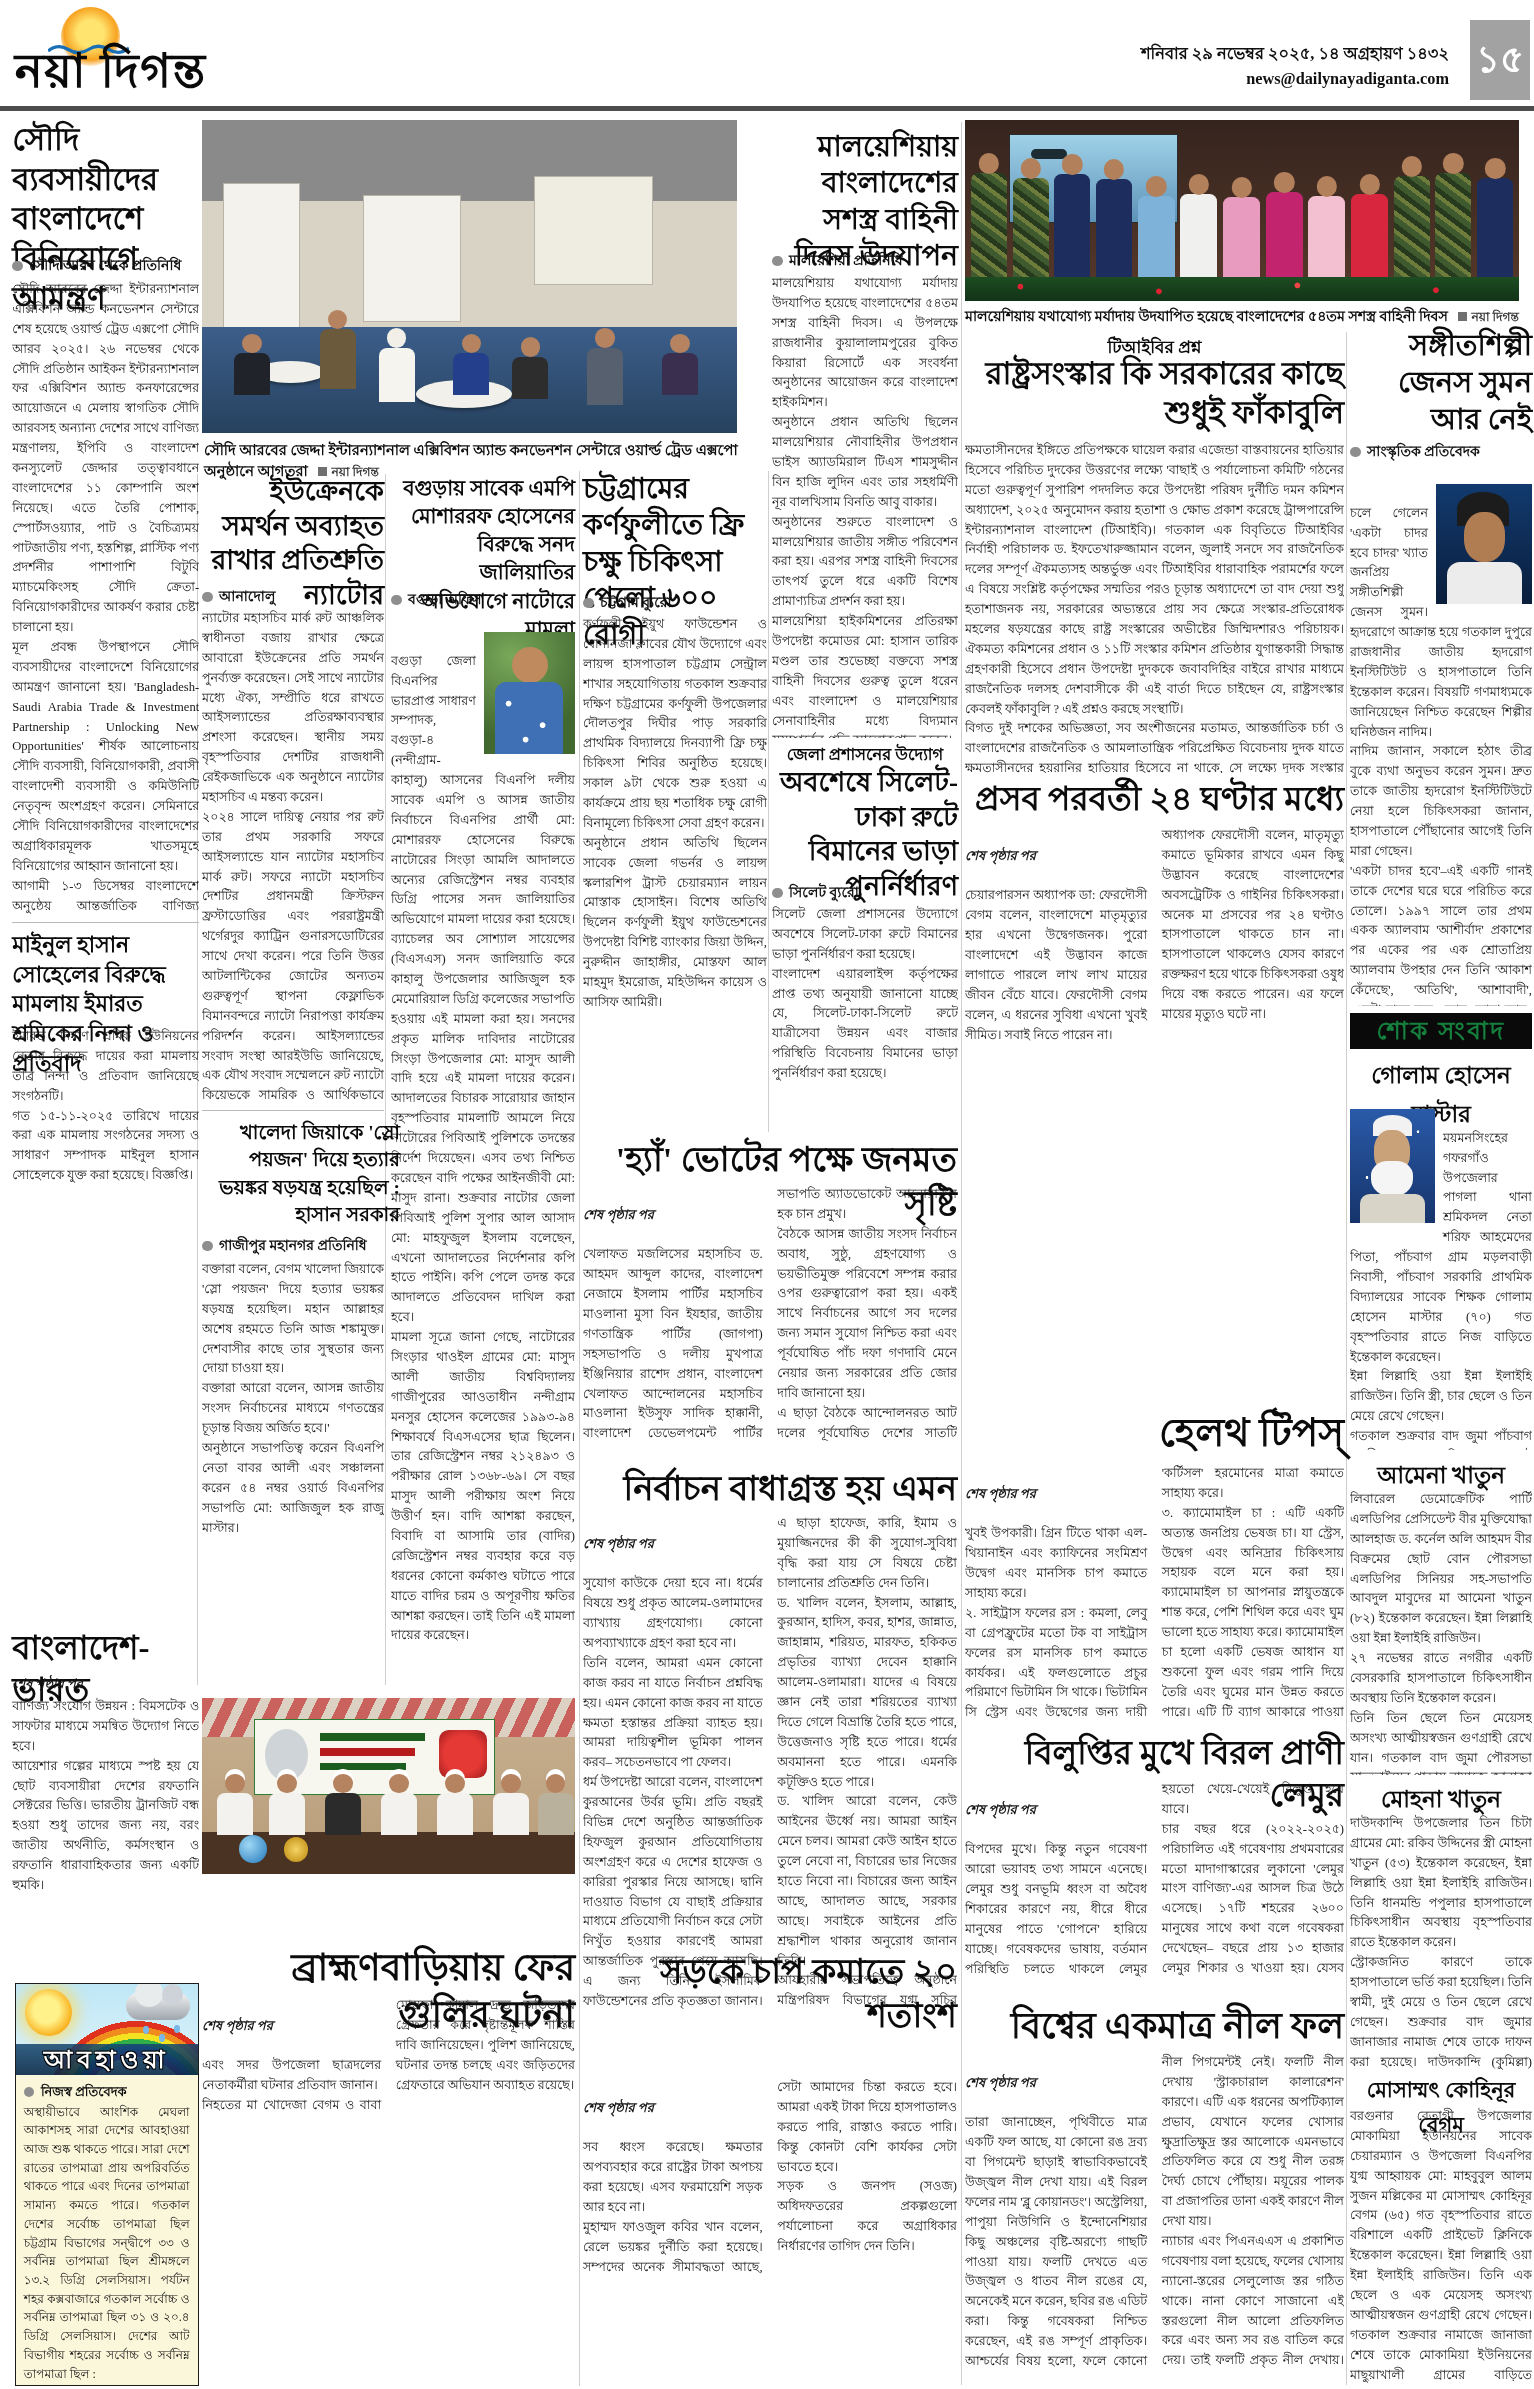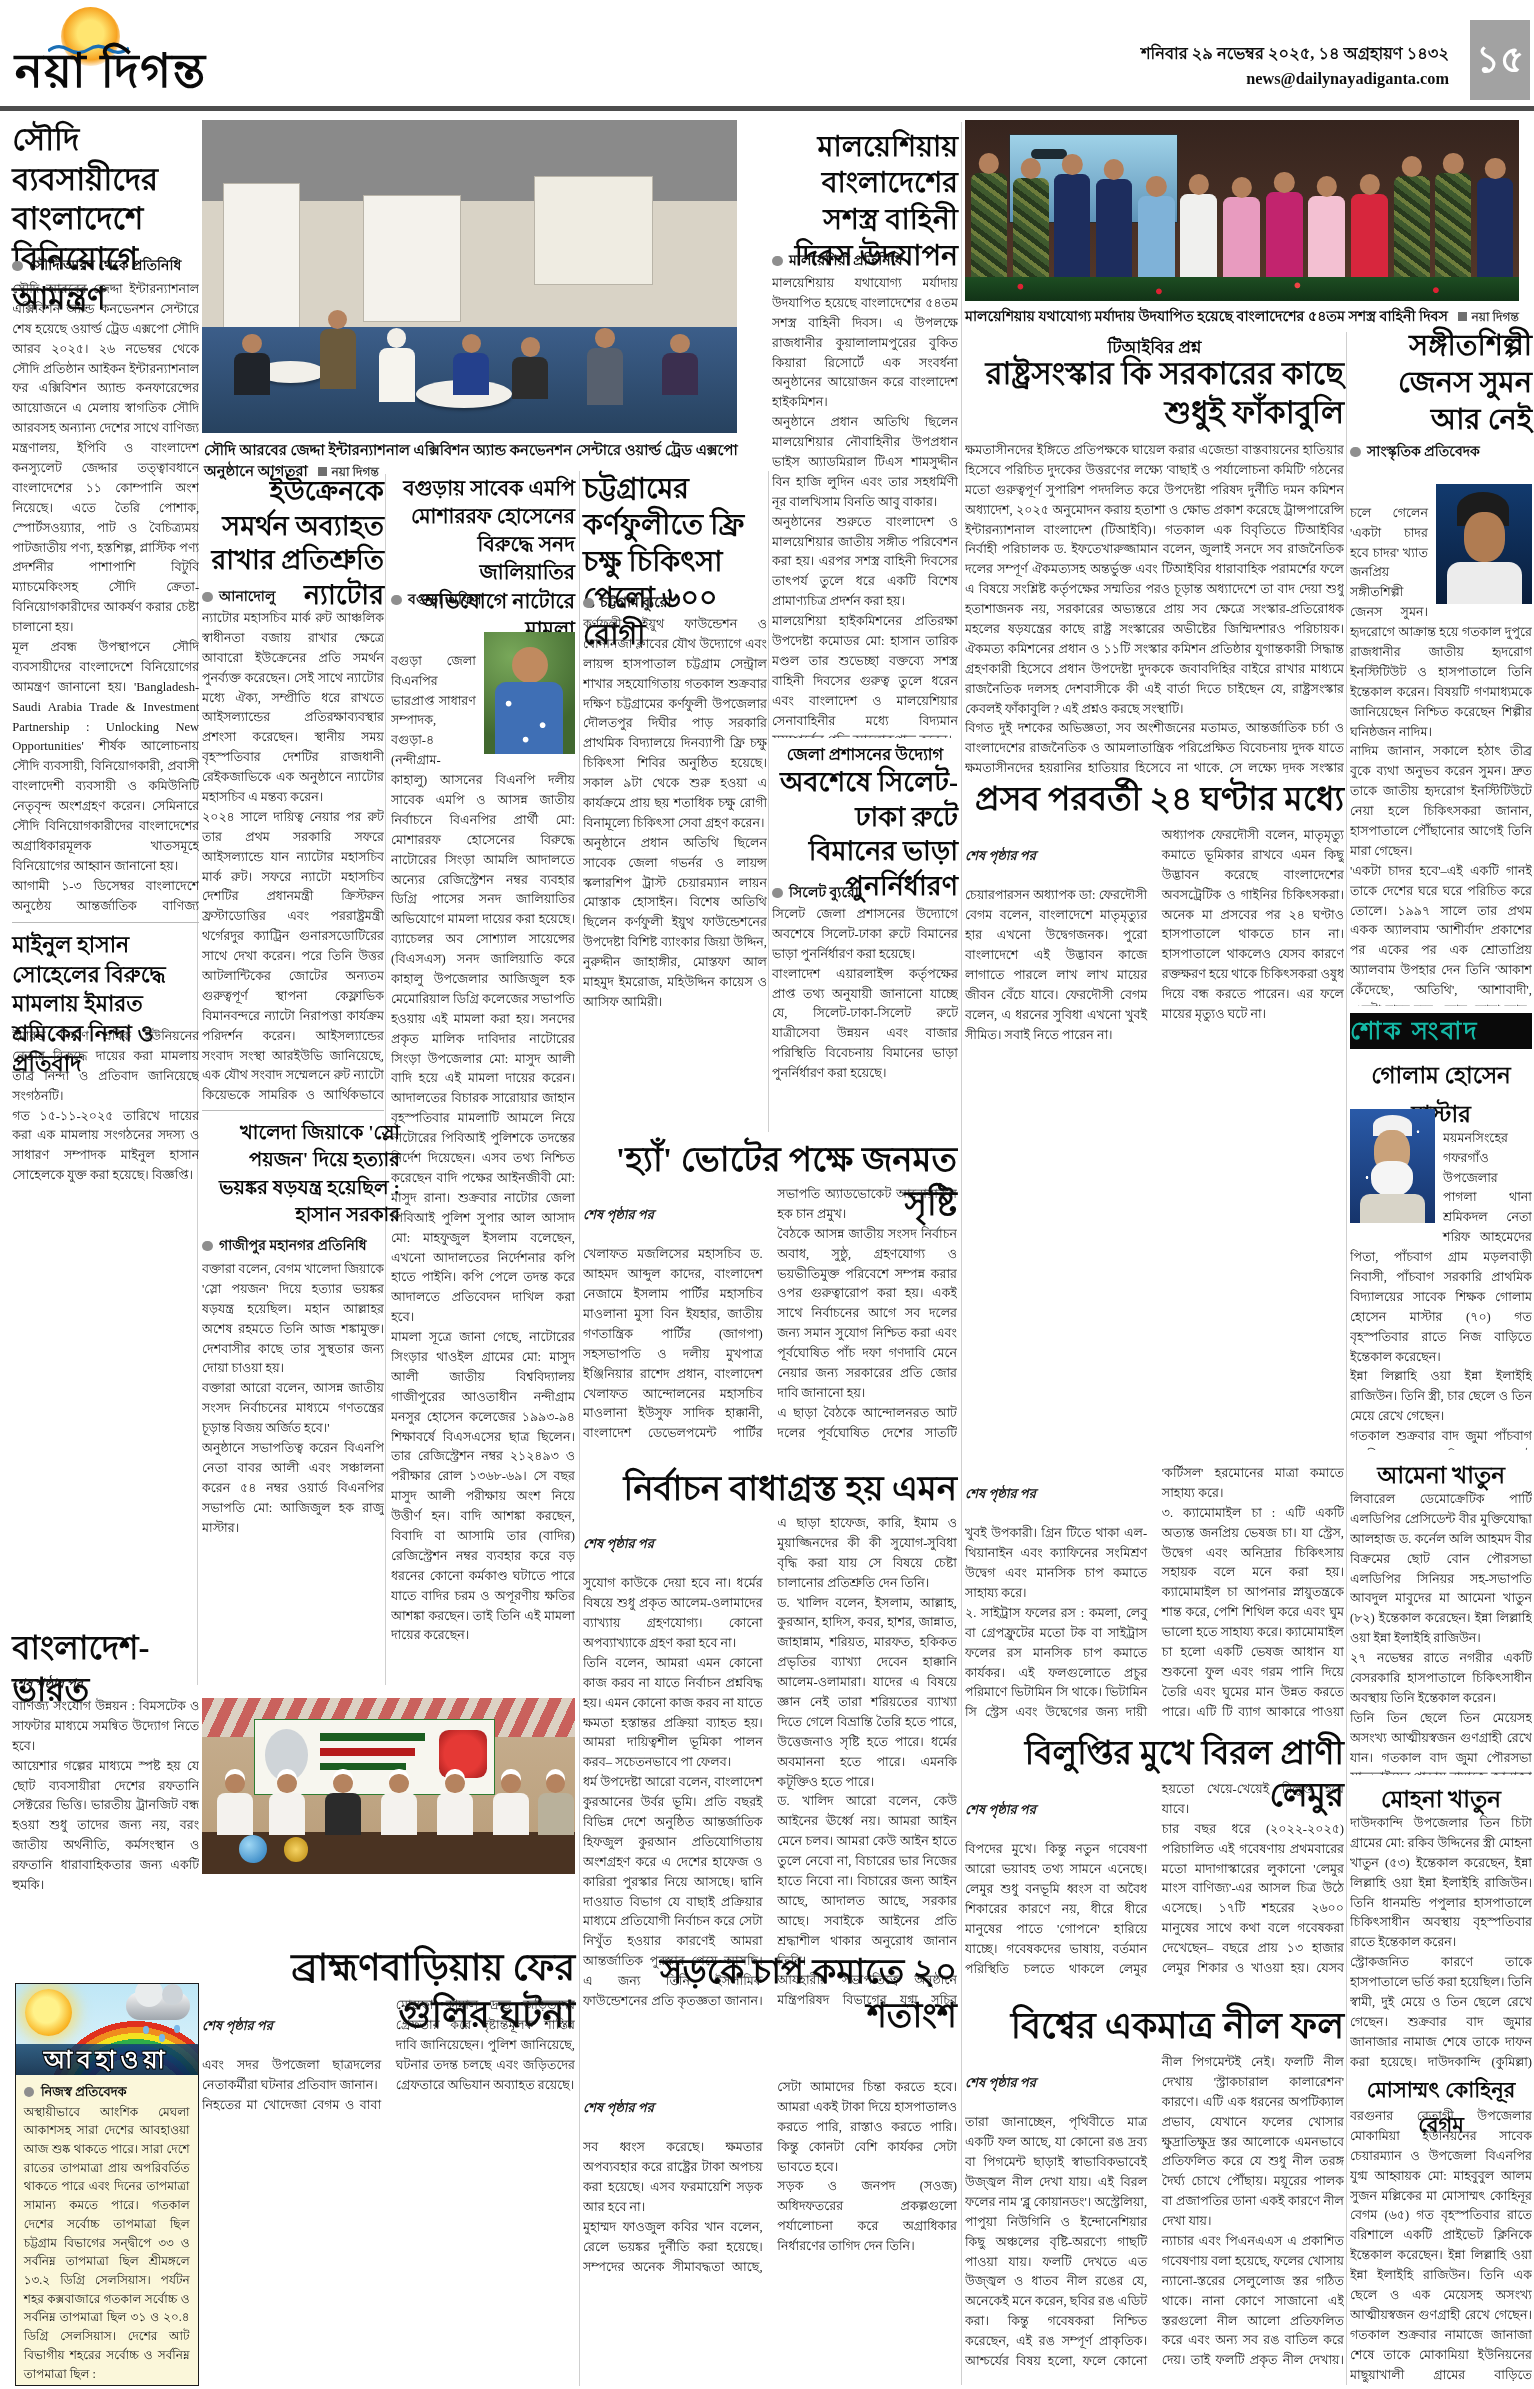--- a/index.html
+++ b/index.html
@@ -43,21 +43,21 @@
   .raindrop{position:absolute;width:5.7px;height:8.1px;border-radius:50% 50% 60% 60%;background:#79b7e8;}
   #weather-banner{position:absolute;left:0;right:0;bottom:0;height:31px;background:linear-gradient(rgba(20,70,110,.85),rgba(10,40,70,.9));
       color:#fff;font-size:24.4px;font-weight:800;text-align:center;line-height:31px;letter-spacing:4.9px;
       text-shadow:0.8px 0.8px 0 #000,-0.8px 0.8px 0 #000,0.8px -0.8px 0 #000,-0.8px -0.8px 0 #000;}
   #weather-inner{padding:6.5px 8.1px 4.9px 8.1px;}
   #weather-body{font-size:12px;line-height:1.56;text-align:justify;white-space:pre-line;}
   #weather-table{width:100%;border-collapse:collapse;font-size:13.4px;margin-top:3.3px;}
   #weather-table th{text-align:left;font-weight:800;padding:0.8px 1.6px;font-size:14px;}
   #weather-table td+td,#weather-table th+th{text-align:center;}
   
-  #obit-banner{background:#0a0a0a;color:#14b8a6;font-weight:800;font-size:24.4px;line-height:36px;letter-spacing:2.4px;}
+  #obit-banner{background:#0a0a0a;color:#15803d;font-weight:800;font-size:24.4px;text-align:center;line-height:36px;letter-spacing:2.4px;}
   .obit-name{font-weight:800;font-size:23px;text-align:center;color:#0b0b0b;}
   
   .scene-strip{position:absolute;left:0;right:0;}
   .panel{position:absolute;background:#f4f2ec;border:1.6px solid #b9b4a8;}
   .table-oval{position:absolute;background:#f2f0ea;border-radius:50%;box-shadow:0 2.4px 3.3px rgba(0,0,0,.35);}
   .fig{position:absolute;}
   .fig .head{width:19.5px;height:19.5px;border-radius:50%;background:#b5835f;margin:0 auto;}
   .fig .torso{width:36px;height:42px;border-radius:8.1px 8.1px 0 0;margin:0 auto;}
   .p2row{position:absolute;left:4.9px;right:4.9px;bottom:24.4px;display:flex;align-items:flex-end;gap:5.7px;justify-content:center;}
   .pp{position:relative;border-radius:7.3px 7.3px 0 0;flex:none;}
@@ -350,20 +350,21 @@
   <div class="abs body" style="left:965px;top:441px;width:379px;height:332px;">ক্ষমতাসীনদের ইঙ্গিতে প্রতিপক্ষকে ঘায়েল করার এজেন্ডা বাস্তবায়নের হাতিয়ার হিসেবে পরিচিত দুদকের উত্তরণের লক্ষ্যে 'বাছাই ও পর্যালোচনা কমিটি' গঠনের মতো গুরুত্বপূর্ণ সুপারিশ পদদলিত করে উপদেষ্টা পরিষদ দুর্নীতি দমন কমিশন অধ্যাদেশ, ২০২৫ অনুমোদন করায় হতাশা ও ক্ষোভ প্রকাশ করেছে ট্রান্সপারেন্সি ইন্টারন্যাশনাল বাংলাদেশ (টিআইবি)। গতকাল এক বিবৃতিতে টিআইবির নির্বাহী পরিচালক ড. ইফতেখারুজ্জামান বলেন, জুলাই সনদে সব রাজনৈতিক দলের সম্পূর্ণ ঐকমত্যসহ অন্তর্ভুক্ত এবং টিআইবির ধারাবাহিক পরামর্শের ফলে এ বিষয়ে সংশ্লিষ্ট কর্তৃপক্ষের সম্মতির পরও চূড়ান্ত অধ্যাদেশে তা বাদ দেয়া শুধু হতাশাজনক নয়, সরকারের অভ্যন্তরে প্রায় সব ক্ষেত্রে সংস্কার-প্রতিরোধক মহলের ষড়যন্ত্রের কাছে রাষ্ট্র সংস্কারের অভীষ্টের জিম্মিদশারও পরিচায়ক। ঐকমত্য কমিশনের প্রধান ও ১১টি সংস্কার কমিশন প্রতিষ্ঠার যুগান্তকারী সিদ্ধান্ত গ্রহণকারী হিসেবে প্রধান উপদেষ্টা দুদককে জবাবদিহির বাইরে রাখার মাধ্যমে রাজনৈতিক দলসহ দেশবাসীকে কী এই বার্তা দিতে চাইছেন যে, রাষ্ট্রসংস্কার কেবলই ফাঁকাবুলি ? এই প্রশ্নও করছে সংস্থাটি।
 বিগত দুই দশকের অভিজ্ঞতা, সব অংশীজনের মতামত, আন্তর্জাতিক চর্চা ও বাংলাদেশের রাজনৈতিক ও আমলাতান্ত্রিক পরিপ্রেক্ষিত বিবেচনায় দুদক যাতে ক্ষমতাসীনদের হয়রানির হাতিয়ার হিসেবে না থাকে, সে লক্ষ্যে দুদক সংস্কার কমিশন 'বাছাই ও পর্যালোচনা কমিটি' গঠনের সুপারিশ করেছিল উল্লেখ করে ড. ইফতেখারুজ্জামান বলেন, জন্মলগ্ন থেকে প্রতিষ্ঠানটি যেভাবে জনআস্থার সঙ্কটে ভুগছে ও স্বার্থান্বেষী মহলের ক্রীড়নক হিসেবে ক্ষমতাসীনদের সুরক্ষা আর প্রতিপক্ষকে হয়রানির হাতিয়ারে পরিণত হয়েছে, তা থেকে উত্তরণ ঘটাতে অত্যন্ত গুরুত্বপূর্ণ এ প্রস্তাবটি করা হয়েছিল। বিজ্ঞপ্তি।</div>
 
   <div class="abs headline center" style="left:965px;top:778px;width:379px;font-size:33px;">প্রসব পরবর্তী ২৪ ঘণ্টার মধ্যে</div>
   <div class="abs body cols2" style="left:965px;top:826px;width:379px;height:578px;">
     <div class="jump">শেষ পৃষ্ঠার পর</div>
     <div style="white-space:pre-line;">চেয়ারপারসন অধ্যাপক ডা: ফেরদৌসী বেগম বলেন, বাংলাদেশে মাতৃমৃত্যুর হার এখনো উদ্বেগজনক। পুরো বাংলাদেশে এই উদ্ভাবন কাজে লাগাতে পারলে লাখ লাখ মায়ের জীবন বেঁচে যাবে। ফেরদৌসী বেগম বলেন, এ ধরনের সুবিধা এখনো খুবই সীমিত। সবাই নিতে পারেন না।
 অধ্যাপক ফেরদৌসী বলেন, মাতৃমৃত্যু কমাতে ভূমিকার রাখবে এমন কিছু উদ্ভাবন করেছে বাংলাদেশের অবসট্রেটিক ও গাইনির চিকিৎসকরা। অনেক মা প্রসবের পর ২৪ ঘণ্টাও হাসপাতালে থাকতে চান না। হাসপাতালে থাকলেও যেসব কারণে রক্তক্ষরণ হয়ে থাকে চিকিৎসকরা ওষুধ দিয়ে বন্ধ করতে পারেন। এর ফলে মায়ের মৃত্যুও ঘটে না।</div>
   </div>
 
+  <div class="abs headline center" style="left:965px;top:1408px;width:379px;font-size:39px;">হেলথ টিপস্</div>
   <div class="abs body cols2" style="left:965px;top:1464px;width:379px;height:264px;">
     <div class="jump">শেষ পৃষ্ঠার পর</div>
     <div style="white-space:pre-line;">খুবই উপকারী। গ্রিন টিতে থাকা এল-থিয়ানাইন এবং ক্যাফিনের সংমিশ্রণ উদ্বেগ এবং মানসিক চাপ কমাতে সাহায্য করে।
 ২. সাইট্রাস ফলের রস : কমলা, লেবু বা গ্রেপফ্রুটের মতো টক বা সাইট্রাস ফলের রস মানসিক চাপ কমাতে কার্যকর। এই ফলগুলোতে প্রচুর পরিমাণে ভিটামিন সি থাকে। ভিটামিন সি স্ট্রেস এবং উদ্বেগের জন্য দায়ী 'কর্টিসল' হরমোনের মাত্রা কমাতে সাহায্য করে।
 ৩. ক্যামোমাইল চা : এটি একটি অত্যন্ত জনপ্রিয় ভেষজ চা। যা স্ট্রেস, উদ্বেগ এবং অনিদ্রার চিকিৎসায় সহায়ক বলে মনে করা হয়। ক্যামোমাইল চা আপনার স্নায়ুতন্ত্রকে শান্ত করে, পেশি শিথিল করে এবং ঘুম ভালো হতে সাহায্য করে। ক্যামোমাইল চা হলো একটি ভেষজ আধান যা শুকনো ফুল এবং গরম পানি দিয়ে তৈরি এবং ঘুমের মান উন্নত করতে পারে। এটি টি ব্যাগ আকারে পাওয়া যায়।
 ৪. গরম দুধ : উষ্ণ বা গরম দুধে ট্রিপটোফ্যান নামক অ্যামাইনো অ্যাসিড থাকে। এই উপাদানটি শরীরে সেরোটোনিন তৈরি করতে সাহায্য করে। যা এক ধরনের নিউরোট্রান্সমিটার। এটি মানসিক শান্তি ও আরামের অনুভূতি বাড়ায়। রাতে ঘুমানোর আগে হালক গরম দুধ পান করলে স্ট্রেস কমানোর পাশাপাশি ভালো ঘুম হয়। ইন্টারনেট।</div>
   </div>
 
   <div class="abs headline center" style="left:965px;top:1732px;width:379px;font-size:33px;">বিলুপ্তির মুখে বিরল প্রাণী লেমুর</div>
   <div class="abs body cols2" style="left:965px;top:1780px;width:379px;height:217px;">

